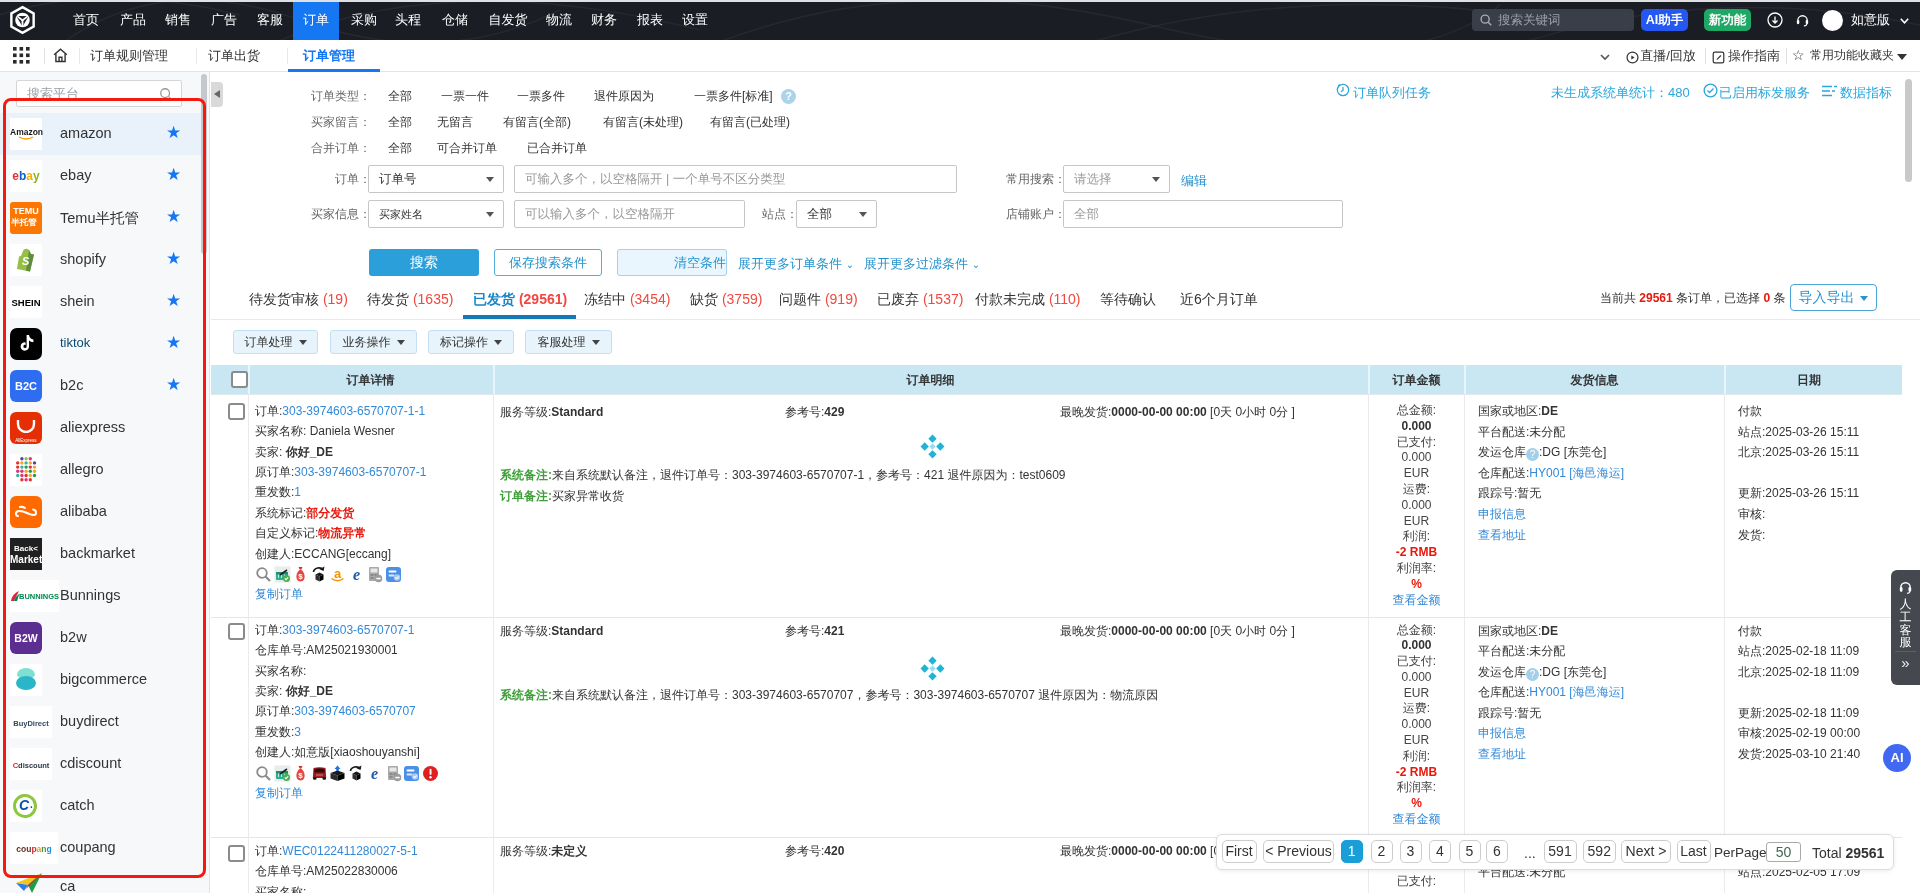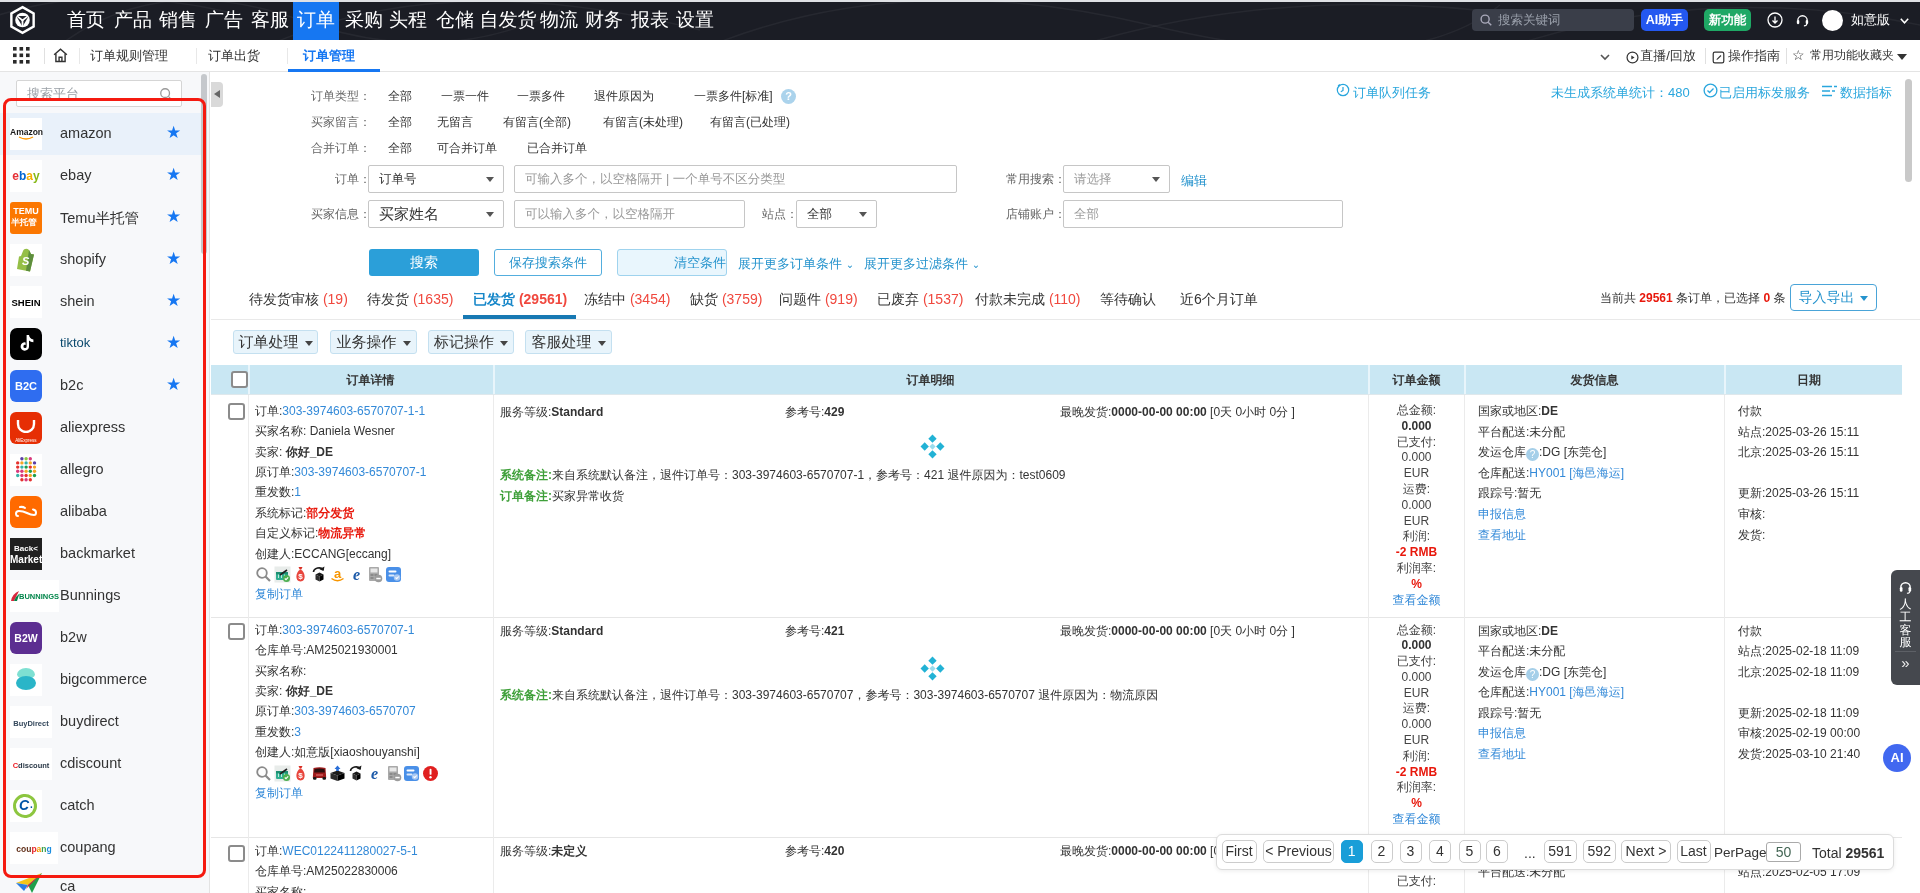--- a/index.html
+++ b/index.html
@@ -12,27 +12,27 @@
 .lb{color:#29a6dd}
 .rd{color:#e8180c}
 .gn{color:#3fa03a}
 .g9{color:#999}
 .sel{border:1px solid #c6c6c6;border-radius:2px;background:#fff;position:absolute}
 .sel .car{position:absolute;right:9px;top:50%;margin-top:-2px;width:0;height:0;border-left:4.5px solid transparent;border-right:4.5px solid transparent;border-top:5px solid #555}
 .sel .tx{position:absolute;left:10px;top:50%;transform:translateY(-50%);white-space:nowrap}
 .ipt{border:1px solid #c6c6c6;border-radius:2px;background:#fff;position:absolute}
 .ipt .tx{position:absolute;left:10px;top:50%;transform:translateY(-50%);color:#999;white-space:nowrap}
 .cb{position:absolute;width:17px;height:17px;border:2px solid #8b8b8b;border-radius:3px;background:#fff}
-.nav-it{position:absolute;top:0;height:40px;line-height:40px;color:#fff;font-size:19px;transform:translateX(-50%);white-space:nowrap}
+.nav-it{position:absolute;top:0;height:40px;line-height:40px;color:#fff;font-size:13px;transform:translateX(-50%);white-space:nowrap}
 .tb2-it{position:absolute;top:40px;height:32px;line-height:31px;font-size:13px;color:#333;transform:translateX(-50%);white-space:nowrap}
 .flabel{position:absolute;text-align:right;color:#666;font-size:12px;white-space:nowrap;transform:translateY(-50%)}
 .fopt{position:absolute;color:#333;font-size:12px;white-space:nowrap;transform:translateY(-50%)}
 .tabx{position:absolute;top:285px;height:30px;line-height:28px;font-size:14px;color:#333;white-space:nowrap}
 .tabx i{font-style:normal;color:#f0483e}
-.abtn{position:absolute;top:330px;height:24px;line-height:22px;background:#e8f4fb;border:1px solid #c4e0f0;border-radius:3px;font-size:15px;color:#333;text-align:center}
+.abtn{position:absolute;top:330px;height:24px;line-height:22px;background:#e8f4fb;border:1px solid #c4e0f0;border-radius:3px;font-size:12px;color:#333;text-align:center}
 .abtn .car{display:inline-block;width:0;height:0;border-left:4px solid transparent;border-right:4px solid transparent;border-top:5px solid #444;margin-left:6px;vertical-align:middle}
 .pgb{position:absolute;top:840px;height:23px;line-height:21px;border:1px solid #ccc;border-radius:5px;background:#fff;text-align:center;font-size:14px;color:#333;z-index:61}
 .ic17{display:inline-block;width:17px;height:17px;vertical-align:middle;margin-right:1.5px;position:relative}
 </style>
 </head>
 <body>
 
 <div class="r" style="left:0;top:0;width:1920px;height:40px;background:#1b1d25;overflow:hidden">
 <svg width="1920" height="40" viewBox="0 0 1920 40" fill="none" stroke="rgba(255,255,255,0.05)" stroke-width="1.5">
 <path d="M60 45 Q160 -30 300 20 T560 10"></path>
@@ -352,21 +352,21 @@
     </div>
 <div class="flabel" style="left:966px;top:179px;width:100px">常用搜索：</div>
 <div class="sel" style="left:1063px;top:165px;width:107px;height:28px">
       <span class="tx g9" style="font-size:12.5px">请选择</span>
       <span class="car"></span>
     </div>
 <div class="r" style="left:1181px;top:172px;font-size:13px;color:#2593cd">编辑</div>
 
 <div class="flabel" style="left:271px;top:214px;width:100px">买家信息：</div>
 <div class="sel" style="left:368px;top:200px;width:136px;height:28px">
-      <span class="tx" style="font-size:15px">买家姓名</span>
+      <span class="tx" style="font-size:11px">买家姓名</span>
       <span class="car"></span>
     </div>
 <div class="ipt" style="left:514px;top:200px;width:231px;height:28px">
       <span class="tx" style="font-size:12.5px">可以输入多个，以空格隔开</span>
     </div>
 <div class="flabel" style="left:698px;top:214px;width:100px">站点：</div>
 <div class="sel" style="left:796px;top:200px;width:81px;height:28px">
       <span class="tx" style="font-size:12.5px">全部</span>
       <span class="car"></span>
     </div>

